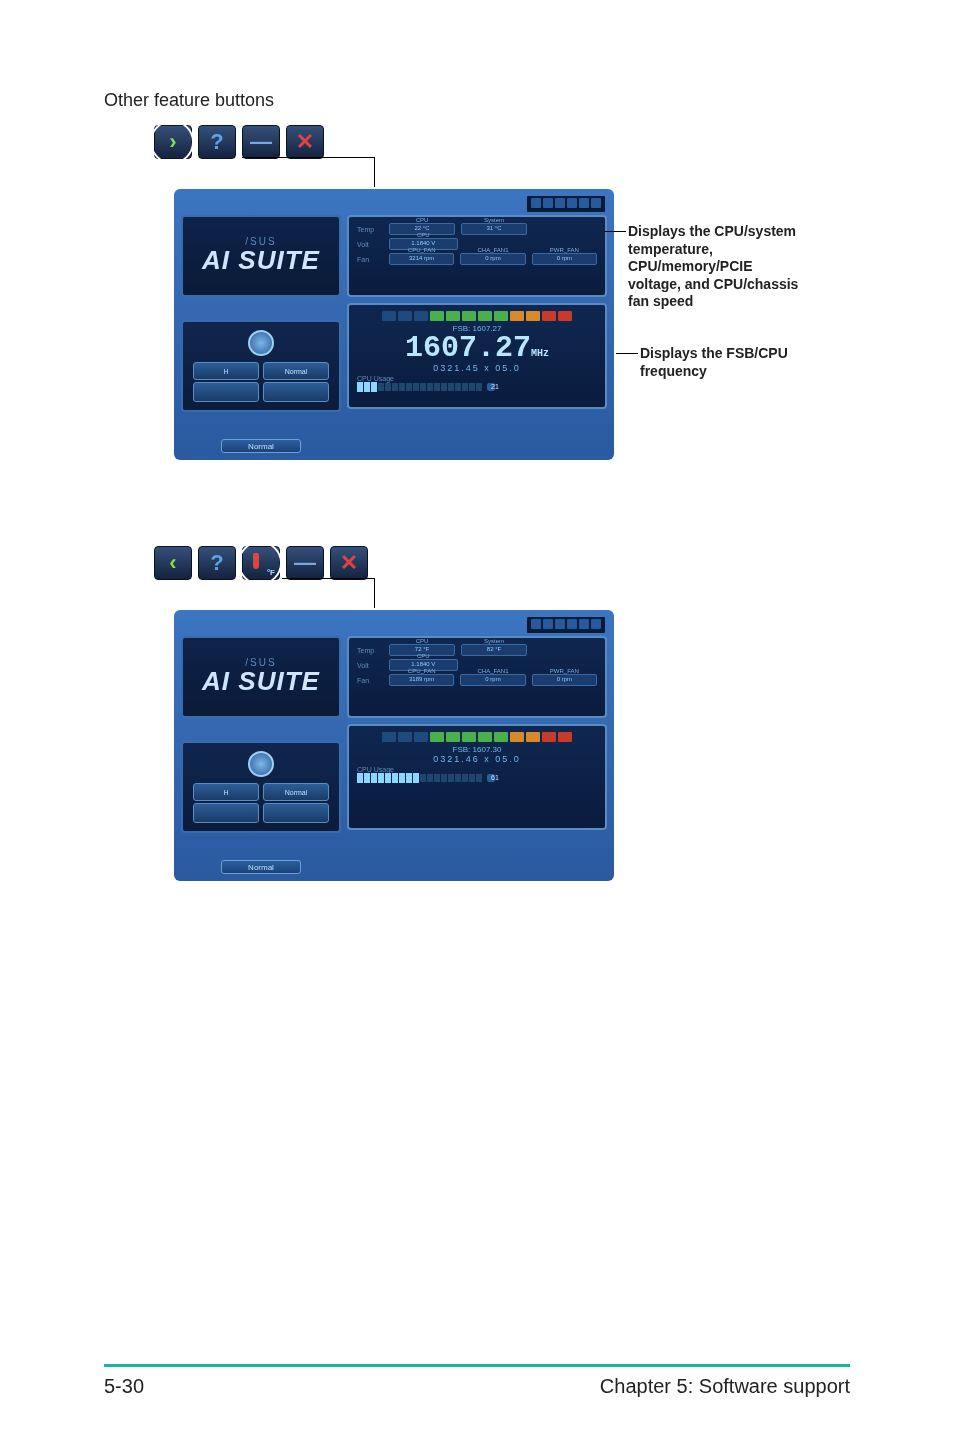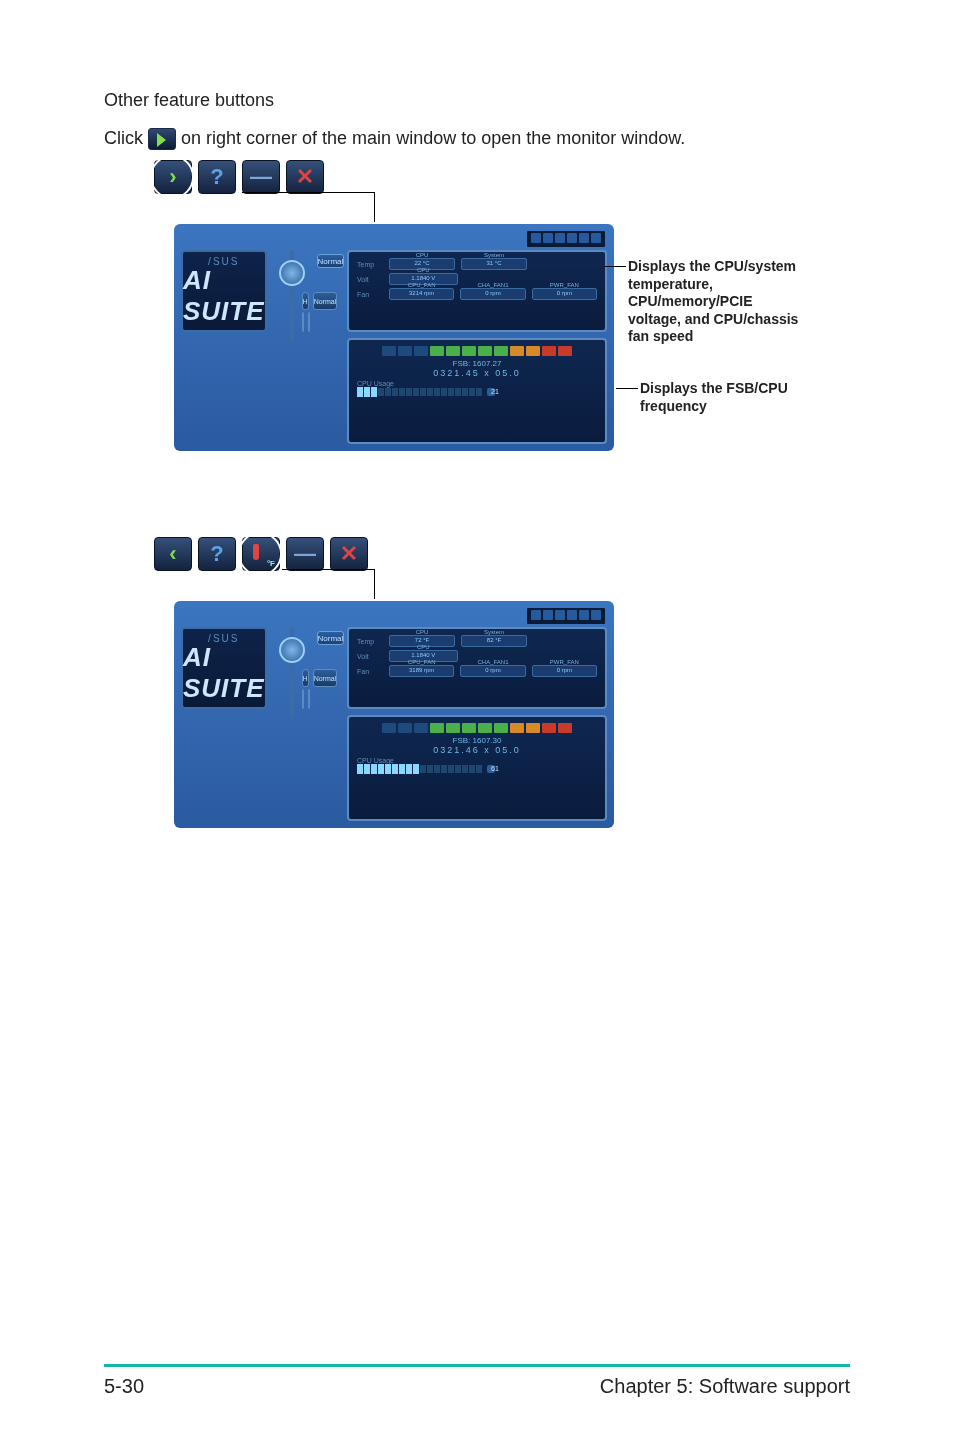--- a/index.html
+++ b/index.html
@@ -29,21 +29,21 @@
   .connector .h { position:absolute; height:1px; width:132px; background:#000; left:68px; top:-2px; }
 
   
   .suite-row { display:flex; align-items:flex-start; gap:12px; }
   .suite { width:440px; background:linear-gradient(#3c75c0,#2a5aa0); border-radius:6px; padding:7px; margin-left:70px; position:relative; }
   .suite-top { display:flex; justify-content:flex-end; height:16px; }
   .mini-icons { display:flex; gap:2px; background:#0b1b36; padding:2px 4px; border-radius:1px; margin-right:2px; }
   .mini-icons span { width:10px; height:10px; background:#265a9e; display:block; border-radius:1px; }
 
   .suite-body { display:flex; gap:6px; margin-top:3px; }
-  .left-col { width:160px; display:flex; flex-direction:row; gap:23px; }
+  .left-col { width:160px; display:flex; flex-direction:column; gap:23px; }
   .logo-block { background:linear-gradient(#0e234a,#0a1a38); border:2px solid #3b6ca8; border-radius:4px; height:82px; display:flex; align-items:center; justify-content:center; font-family: Arial; font-weight:bold; font-style:italic; color:#cfe6ff; font-size:26px; letter-spacing:1px; flex-direction:column; }
   .logo-block .brand { font-size:10px; font-style:normal; font-weight:normal; color:#5b89bf; letter-spacing:2px; margin-bottom:-2px; }
   .ctrl-block { background:linear-gradient(#10264e,#0b1c3c); border:2px solid #3b6ca8; border-radius:4px; height:92px; position:relative; }
   .ctrl-block .badge { width:26px; height:26px; border-radius:50%; background:radial-gradient(#7db6e8,#2b5e9a); position:absolute; left:50%; top:8px; transform:translateX(-50%); border:2px solid #9dd0f5; }
   .ctrl-block .row { position:absolute; top:40px; left:10px; right:10px; display:flex; gap:4px; }
   .ctrl-block .chip { flex:1; height:18px; background:linear-gradient(#2b5e9a,#1a3b66); border-radius:3px; border:1px solid #5a8cc0; font-size:7px; color:#bde0ff; display:flex; align-items:center; justify-content:center; }
   .ctrl-block .row2 { position:absolute; bottom:8px; left:10px; right:10px; display:flex; gap:4px; }
   .ctrl-block .sq { flex:1; height:20px; background:linear-gradient(#2b5e9a,#1a3b66); border-radius:3px; border:1px solid #5a8cc0; }
   .status-pill { background:linear-gradient(#2c5fa0,#1c4278); border:1px solid #6aa0d8; border-radius:3px; height:14px; width:80px; margin:4px auto 0; font-size:8px; color:#bde0ff; text-align:center; line-height:14px; }
 
@@ -79,25 +79,20 @@
 
   .footer { position:absolute; bottom:40px; left:104px; right:104px; border-top:3px solid #14b8a6; padding-top:8px; display:flex; justify-content:space-between; font-size:20px; }
 </style>
 </head>
 <body>
 
 <div class="page">
 
   <h2>Other feature buttons</h2>
 
-  <p class="para">
-    <span>Click </span>
-    <span class="inline-icon arrow"></span>
-    <span> on right corner of the main window to open the monitor window.</span>
-  </p>
 
   <div class="toolbar">
     <div class="tbtn">
         <span class="glyph" style="color:#7fe04a">›</span>
         <span class="circle"></span>
       </div>
     <div class="tbtn help">
         <span class="glyph">?</span>
       </div>
     <div class="tbtn minus">
@@ -172,20 +167,21 @@
                 <span class="g"></span>
                 <span class="g"></span>
                 <span class="g"></span>
                 <span class="g"></span>
                 <span class="o"></span>
                 <span class="o"></span>
                 <span class="r"></span>
                 <span class="r"></span>
               </div>
             <div class="fsb-line">FSB: 1607.27</div>
+            <div class="big-freq"><span>1607.27</span><span class="unit">MHz</span></div>
             <div class="sub-line">0321.45 x 05.0</div>
             <div class="cpu-usage-lab">CPU Usage</div>
             <div class="usage-bar">
                 <span class="on"></span>
                 <span class="on"></span>
                 <span class="on"></span>
                 <span></span>
                 <span></span>
                 <span></span>
                 <span></span>

